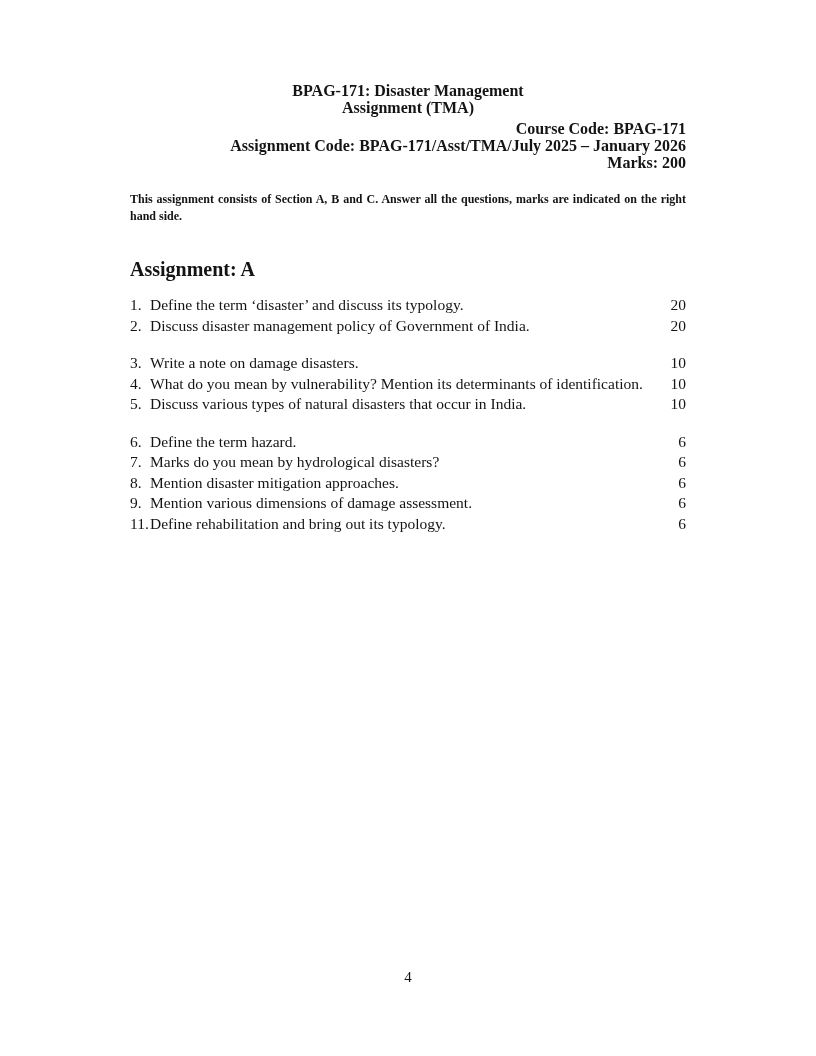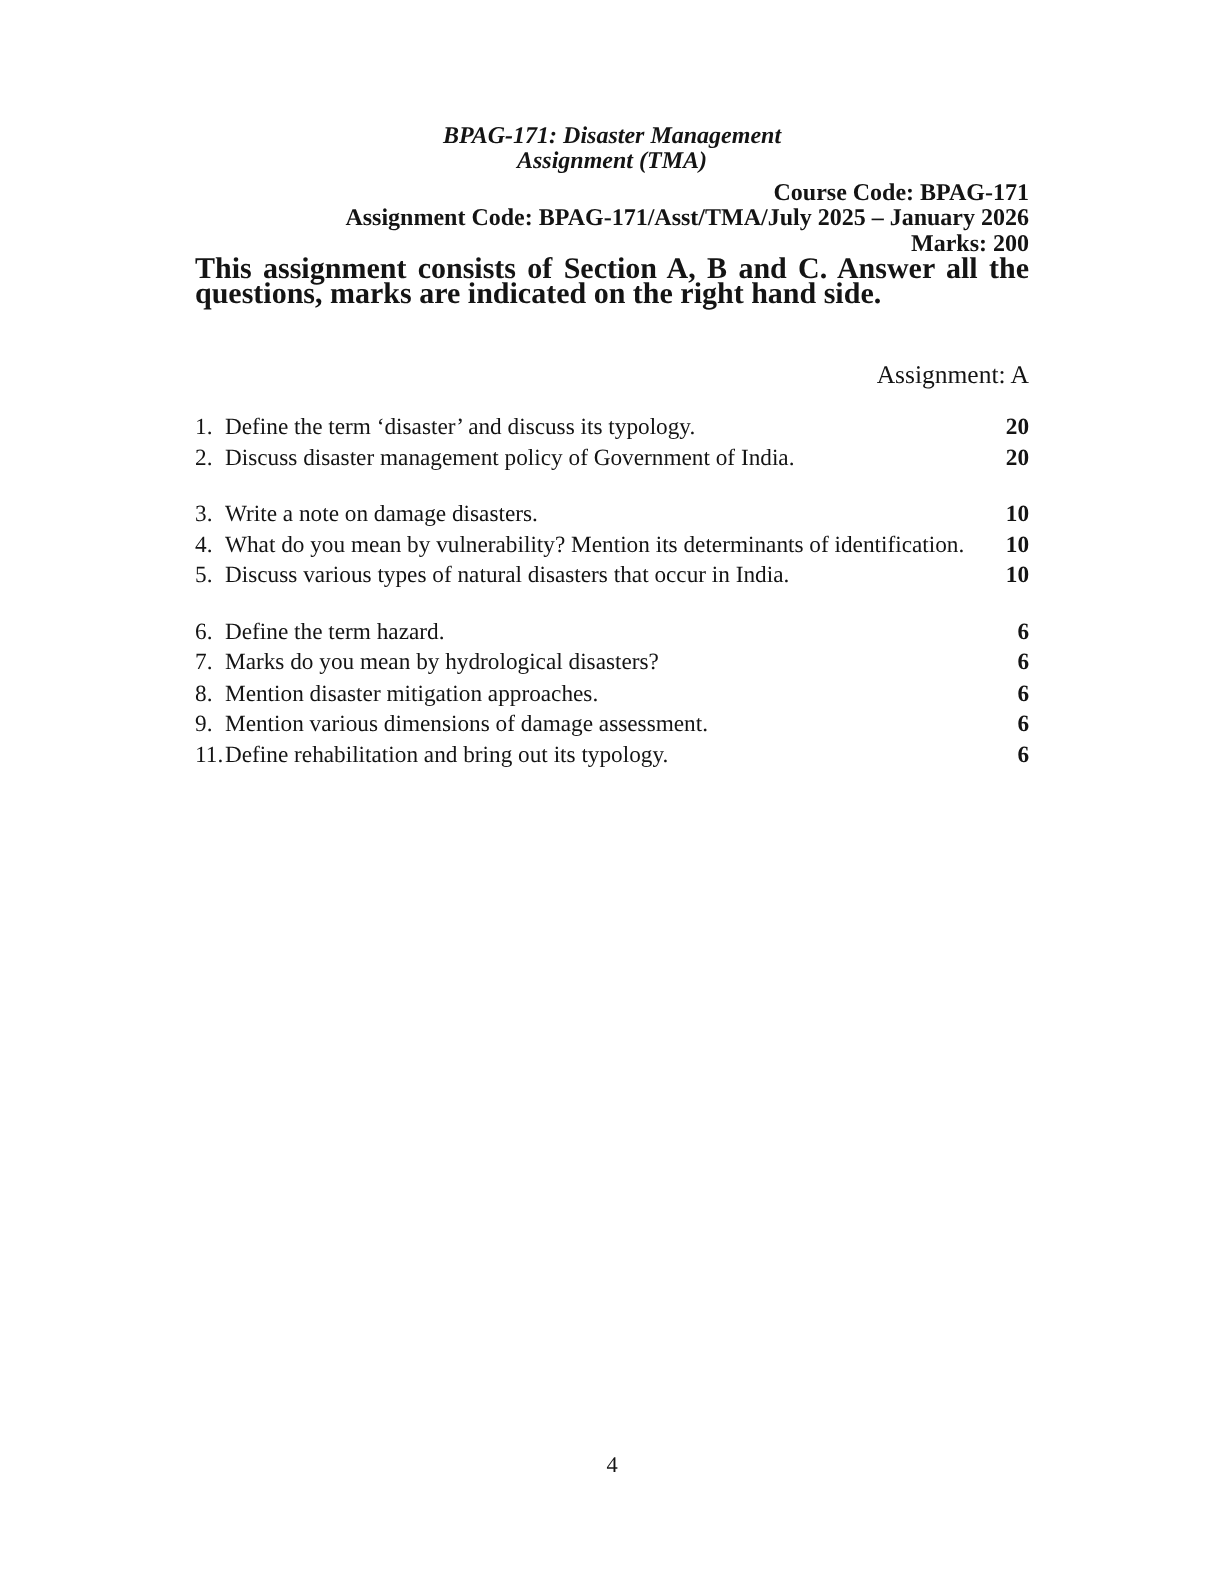--- a/index.html
+++ b/index.html
@@ -22,40 +22,40 @@
     left: 130px;
     width: 556px;
     top: 0;
   }
   .doc-title {
     margin-top: 82px;
     text-align: center;
     font-weight: bold;
     font-size: 16px;
     line-height: 17px;
-    font-style: italic;
   }
   .meta {
     margin-top: 4px;
     text-align: right;
     font-weight: bold;
     font-size: 16px;
     line-height: 17px;
   }
   .instructions {
+    margin-top: 20px;
     font-weight: bold;
-    font-size: 20px;
+    font-size: 12px;
     line-height: 17px;
     text-align: justify;
   }
   .section-heading {
     margin-top: 36px;
-    text-align: right;
-    font-weight: normal;
-    font-size: 17px;
+    text-align: left;
+    font-weight: bold;
+    font-size: 20px;
     line-height: 17px;
   }
   .section-heading.tight {
     margin-top: 16px;
   }
   .q-list {
     margin-top: 17px;
     font-size: 15.5px;
   }
   .q-row {
@@ -70,21 +70,20 @@
   }
   .q-text {
     flex: 1 1 auto;
     white-space: nowrap;
     overflow: hidden;
   }
   .q-marks {
     flex: 0 0 auto;
     min-width: 30px;
     text-align: right;
-    font-weight: bold;
   }
   .page-number {
     position: absolute;
     top: 969px;
     left: 0;
     width: 816px;
     text-align: center;
     font-size: 15px;
     line-height: 17px;
   }

